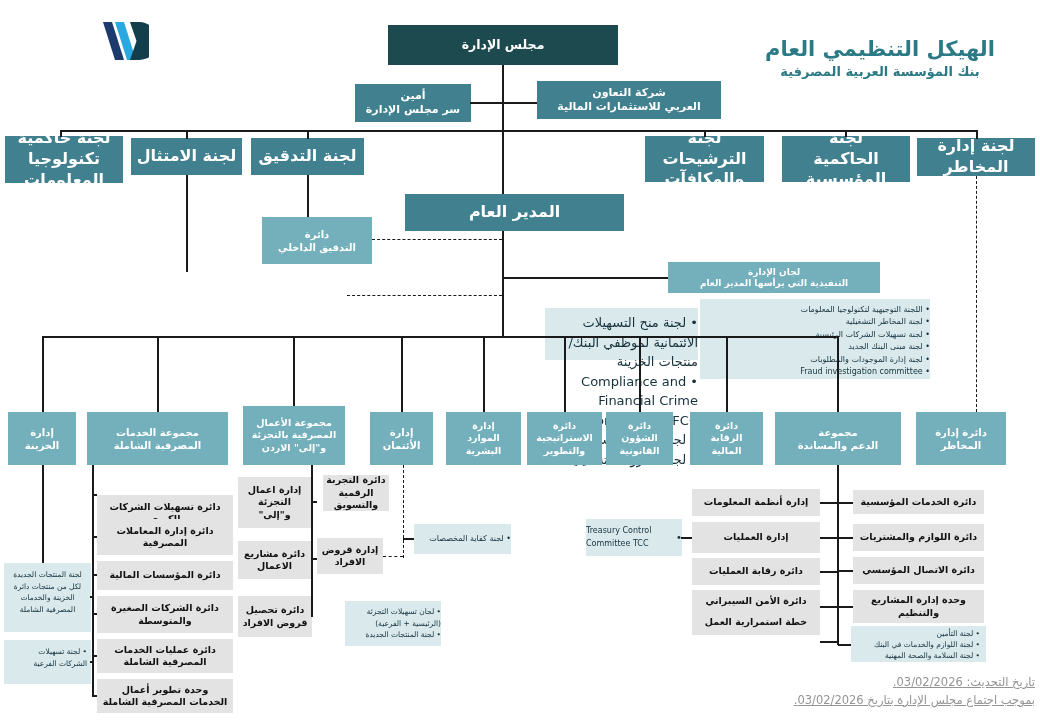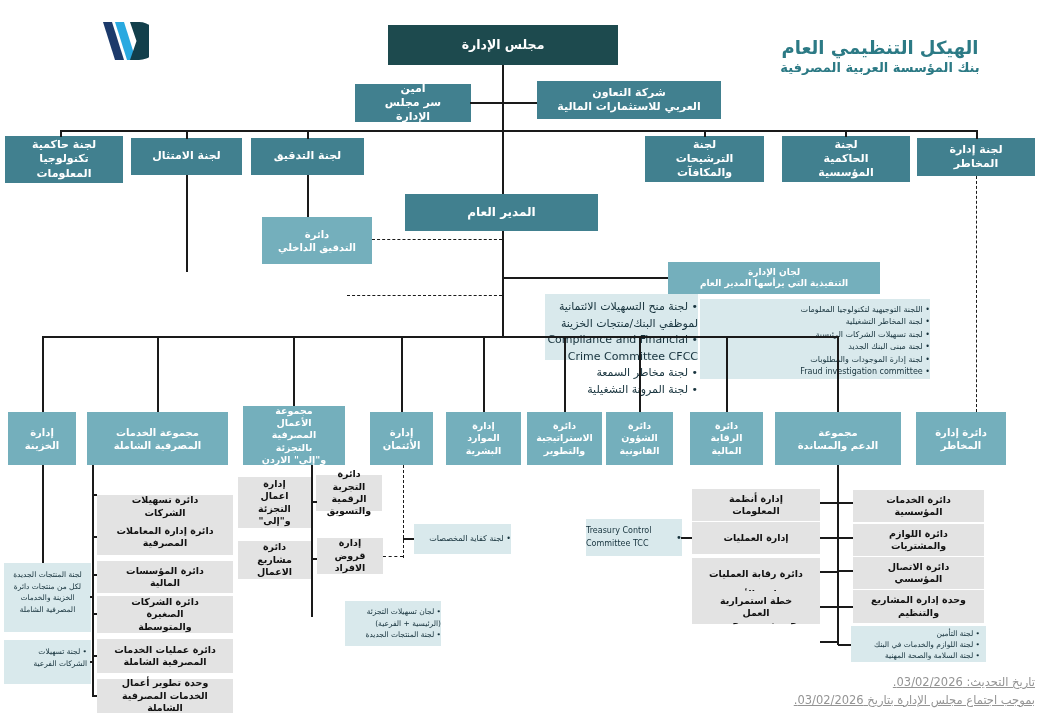--- a/index.html
+++ b/index.html
@@ -1,39 +1,39 @@
 <!DOCTYPE html>
 <html><head>
 <meta charset="utf-8">
 <style>
   *{margin:0;padding:0;box-sizing:border-box}
   html,body{background:#fff}
   body{font-family:"DejaVu Sans","Liberation Sans",sans-serif}
   .canvas{position:relative;width:1040px;height:720px;background:#fff;overflow:hidden}
   .bx{position:absolute;display:flex;align-items:center;justify-content:center;text-align:center;
-      white-space:pre-line;font-weight:bold;color:#fff;line-height:1.3;padding:16px}
+      white-space:pre-line;font-weight:bold;color:#fff;line-height:1.3;padding:0}
   .dark{background:#1d4a4e;font-size:12.5px}
-  .mid{background:#41808f;font-size:11px}
+  .mid{background:#41808f;font-size:16px}
   .light{background:#74afbc;font-size:10px}
   .gray{background:#e3e3e3;color:#111;font-size:9.5px}
   .panel{position:absolute;background:#d9e9ec;color:#16323c;font-size:8px;direction:rtl;
          text-align:right;padding:5px 0;line-height:1.55}
   .panel.ctr{text-align:center}
   .bi{position:relative}
   .bi::before{content:"•  "}
   .ln{position:absolute;background:#1a1a1a}
   .dash-h{position:absolute;border-top:1.5px dashed #1a1a1a}
   .dash-v{position:absolute;border-left:1.5px dashed #1a1a1a}
   .logo{position:absolute;left:103px;top:22px;display:flex;align-items:center;gap:6px}
   .logo-text{font-size:25px;letter-spacing:.5px}
   .logo-bank{color:#6d6e71;font-weight:normal}
   .logo-abc{color:#414042;font-weight:bold}
   .title{position:absolute;left:725px;top:36px;width:310px;text-align:center;color:#2c7a85;
          font-weight:bold;direction:rtl}
-  .title .t1{font-size:18px;line-height:1.3}
+  .title .t1{font-size:21px;line-height:1.3}
   .title .t2{font-size:13px;line-height:1.4}
   .footer{position:absolute;right:5px;top:674px;width:340px;direction:rtl;text-align:right;
           color:#949494;font-size:11.5px;line-height:1.55}
   .footer div{text-decoration:underline}
   .tcc{display:flex;align-items:center;justify-content:flex-end;direction:ltr;text-align:left}
   .tcc .dot{font-size:10px}
 </style>
 </head>
 <body>
 
@@ -61,35 +61,35 @@
   <div class="bx mid" dir="rtl" style="left:5px;top:136px;width:118px;height:47px">لجنة حاكمية
 تكنولوجيا المعلومات</div>
   <div class="bx mid" dir="rtl" style="left:131px;top:138px;width:111px;height:37px">لجنة  الامتثال</div>
   <div class="bx mid" dir="rtl" style="left:251px;top:138px;width:113px;height:37px">لجنة التدقيق</div>
   <div class="bx mid" dir="rtl" style="left:645px;top:136px;width:119px;height:46px">لجنة
 الترشيحات والمكافآت</div>
   <div class="bx mid" dir="rtl" style="left:782px;top:136px;width:128px;height:46px">لجنة
 الحاكمية المؤسسية</div>
   <div class="bx mid" dir="rtl" style="left:917px;top:138px;width:118px;height:38px">لجنة إدارة المخاطر</div>
 
-  <div class="bx mid" dir="rtl" style="left:405px;top:194px;width:193px;height:37px;font-size:12px">المدير العام</div>
+  <div class="bx mid" dir="rtl" style="left:405px;top:194px;width:219px;height:37px;font-size:16px">المدير العام</div>
   <div class="bx light" dir="rtl" style="left:262px;top:217px;width:110px;height:47px">دائرة
 التدقيق الداخلي</div>
   <div class="bx light" dir="rtl" style="left:668px;top:262px;width:212px;height:31px;font-size:9px;line-height:1.2">لجان الإدارة
 التنفيذية التي يرأسها المدير العام</div>
 
   <div class="panel" style="left:700px;top:299px;width:230px;height:80px">
     <div class="bi">اللجنة التوجيهية لتكنولوجيا المعلومات</div>
     <div class="bi">لجنة المخاطر التشغيلية</div>
     <div class="bi">لجنة تسهيلات الشركات الرئيسية</div>
     <div class="bi">لجنة مبنى البنك الجديد</div>
     <div class="bi">لجنة إدارة الموجودات والمطلوبات</div>
     <div class="bi">Fraud investigation committee</div>
   </div>
-  <div class="panel" style="left:545px;top:294px;width:153px;height:66px;font-size:11px;line-height:1.5">
+  <div class="panel" style="left:545px;top:308px;width:153px;height:52px;font-size:13px;line-height:1.5">
     <div class="bi">لجنة منح التسهيلات الائتمانية لموظفي البنك/منتجات الخزينة</div>
     <div class="bi">Compliance and Financial Crime Committee  CFCC</div>
     <div class="bi">لجنة مخاطر السمعة</div>
     <div class="bi">لجنة المرونة التشغيلية</div>
   </div>
 
   <div class="bx light" dir="rtl" style="left:8px;top:412px;width:68px;height:53px">إدارة
 الخزينة</div>
   <div class="bx light" dir="rtl" style="left:87px;top:412px;width:141px;height:53px">مجموعة الخدمات
 المصرفية الشاملة</div>
@@ -125,32 +125,34 @@
   <div class="bx gray" dir="rtl" style="left:97px;top:639px;width:136px;height:34px">دائرة عمليات الخدمات
 المصرفية الشاملة</div>
   <div class="bx gray" dir="rtl" style="left:97px;top:679px;width:136px;height:34px">وحدة تطوير أعمال
 الخدمات المصرفية الشاملة</div>
 
   <div class="bx gray" dir="rtl" style="left:238px;top:477px;width:73px;height:51px">إدارة اعمال
 التجزئة
 و"إلى"</div>
   <div class="bx gray" dir="rtl" style="left:238px;top:541px;width:73px;height:38px">دائرة مشاريع
 الاعمال</div>
-  <div class="bx gray" dir="rtl" style="left:316px;top:475px;width:66px;height:36px">دائرة التجربة
+  <div class="bx gray" dir="rtl" style="left:238px;top:596px;width:74px;height:41px">دائرة تحصيل
+قروض الافراد</div>
+  <div class="bx gray" dir="rtl" style="left:323px;top:475px;width:66px;height:36px">دائرة التجربة
 الرقمية
 والتسويق</div>
   <div class="bx gray" dir="rtl" style="left:317px;top:538px;width:66px;height:36px">إدارة قروض
 الافراد</div>
 
   <div class="bx gray" dir="rtl" style="left:692px;top:489px;width:128px;height:27px">إدارة أنظمة المعلومات</div>
   <div class="bx gray" dir="rtl" style="left:692px;top:522px;width:128px;height:31px">إدارة العمليات</div>
   <div class="bx gray" dir="rtl" style="left:692px;top:558px;width:128px;height:27px">دائرة رقابة العمليات</div>
   <div class="bx gray" dir="rtl" style="left:692px;top:590px;width:128px;height:34px">دائرة الأمن السيبراني
 وحماية المعلومات</div>
-  <div class="bx gray" dir="rtl" style="left:692px;top:591px;width:128px;height:26px">خطة استمرارية العمل</div>
+  <div class="bx gray" dir="rtl" style="left:692px;top:609px;width:128px;height:26px">خطة استمرارية العمل</div>
   <div class="bx gray" dir="rtl" style="left:853px;top:490px;width:131px;height:24px">دائرة الخدمات المؤسسية</div>
   <div class="bx gray" dir="rtl" style="left:853px;top:524px;width:131px;height:27px">دائرة اللوازم والمشتريات</div>
   <div class="bx gray" dir="rtl" style="left:853px;top:557px;width:131px;height:27px">دائرة الاتصال المؤسسي</div>
   <div class="bx gray" dir="rtl" style="left:853px;top:590px;width:131px;height:33px">وحدة إدارة المشاريع
 والتنظيم</div>
 
   <div class="panel ctr" style="left:4px;top:563px;width:87px;height:69px;font-size:7.5px;padding:6px 4px">لجنة المنتجات الجديدة لكل من  منتجات دائرة الخزينة والخدمات المصرفية الشاملة</div>
   <div class="panel" style="left:4px;top:640px;width:87px;height:44px;font-size:7.5px;padding:6px 4px">
     <div class="bi">لجنة تسهيلات الشركات الفرعية</div>
   </div>

